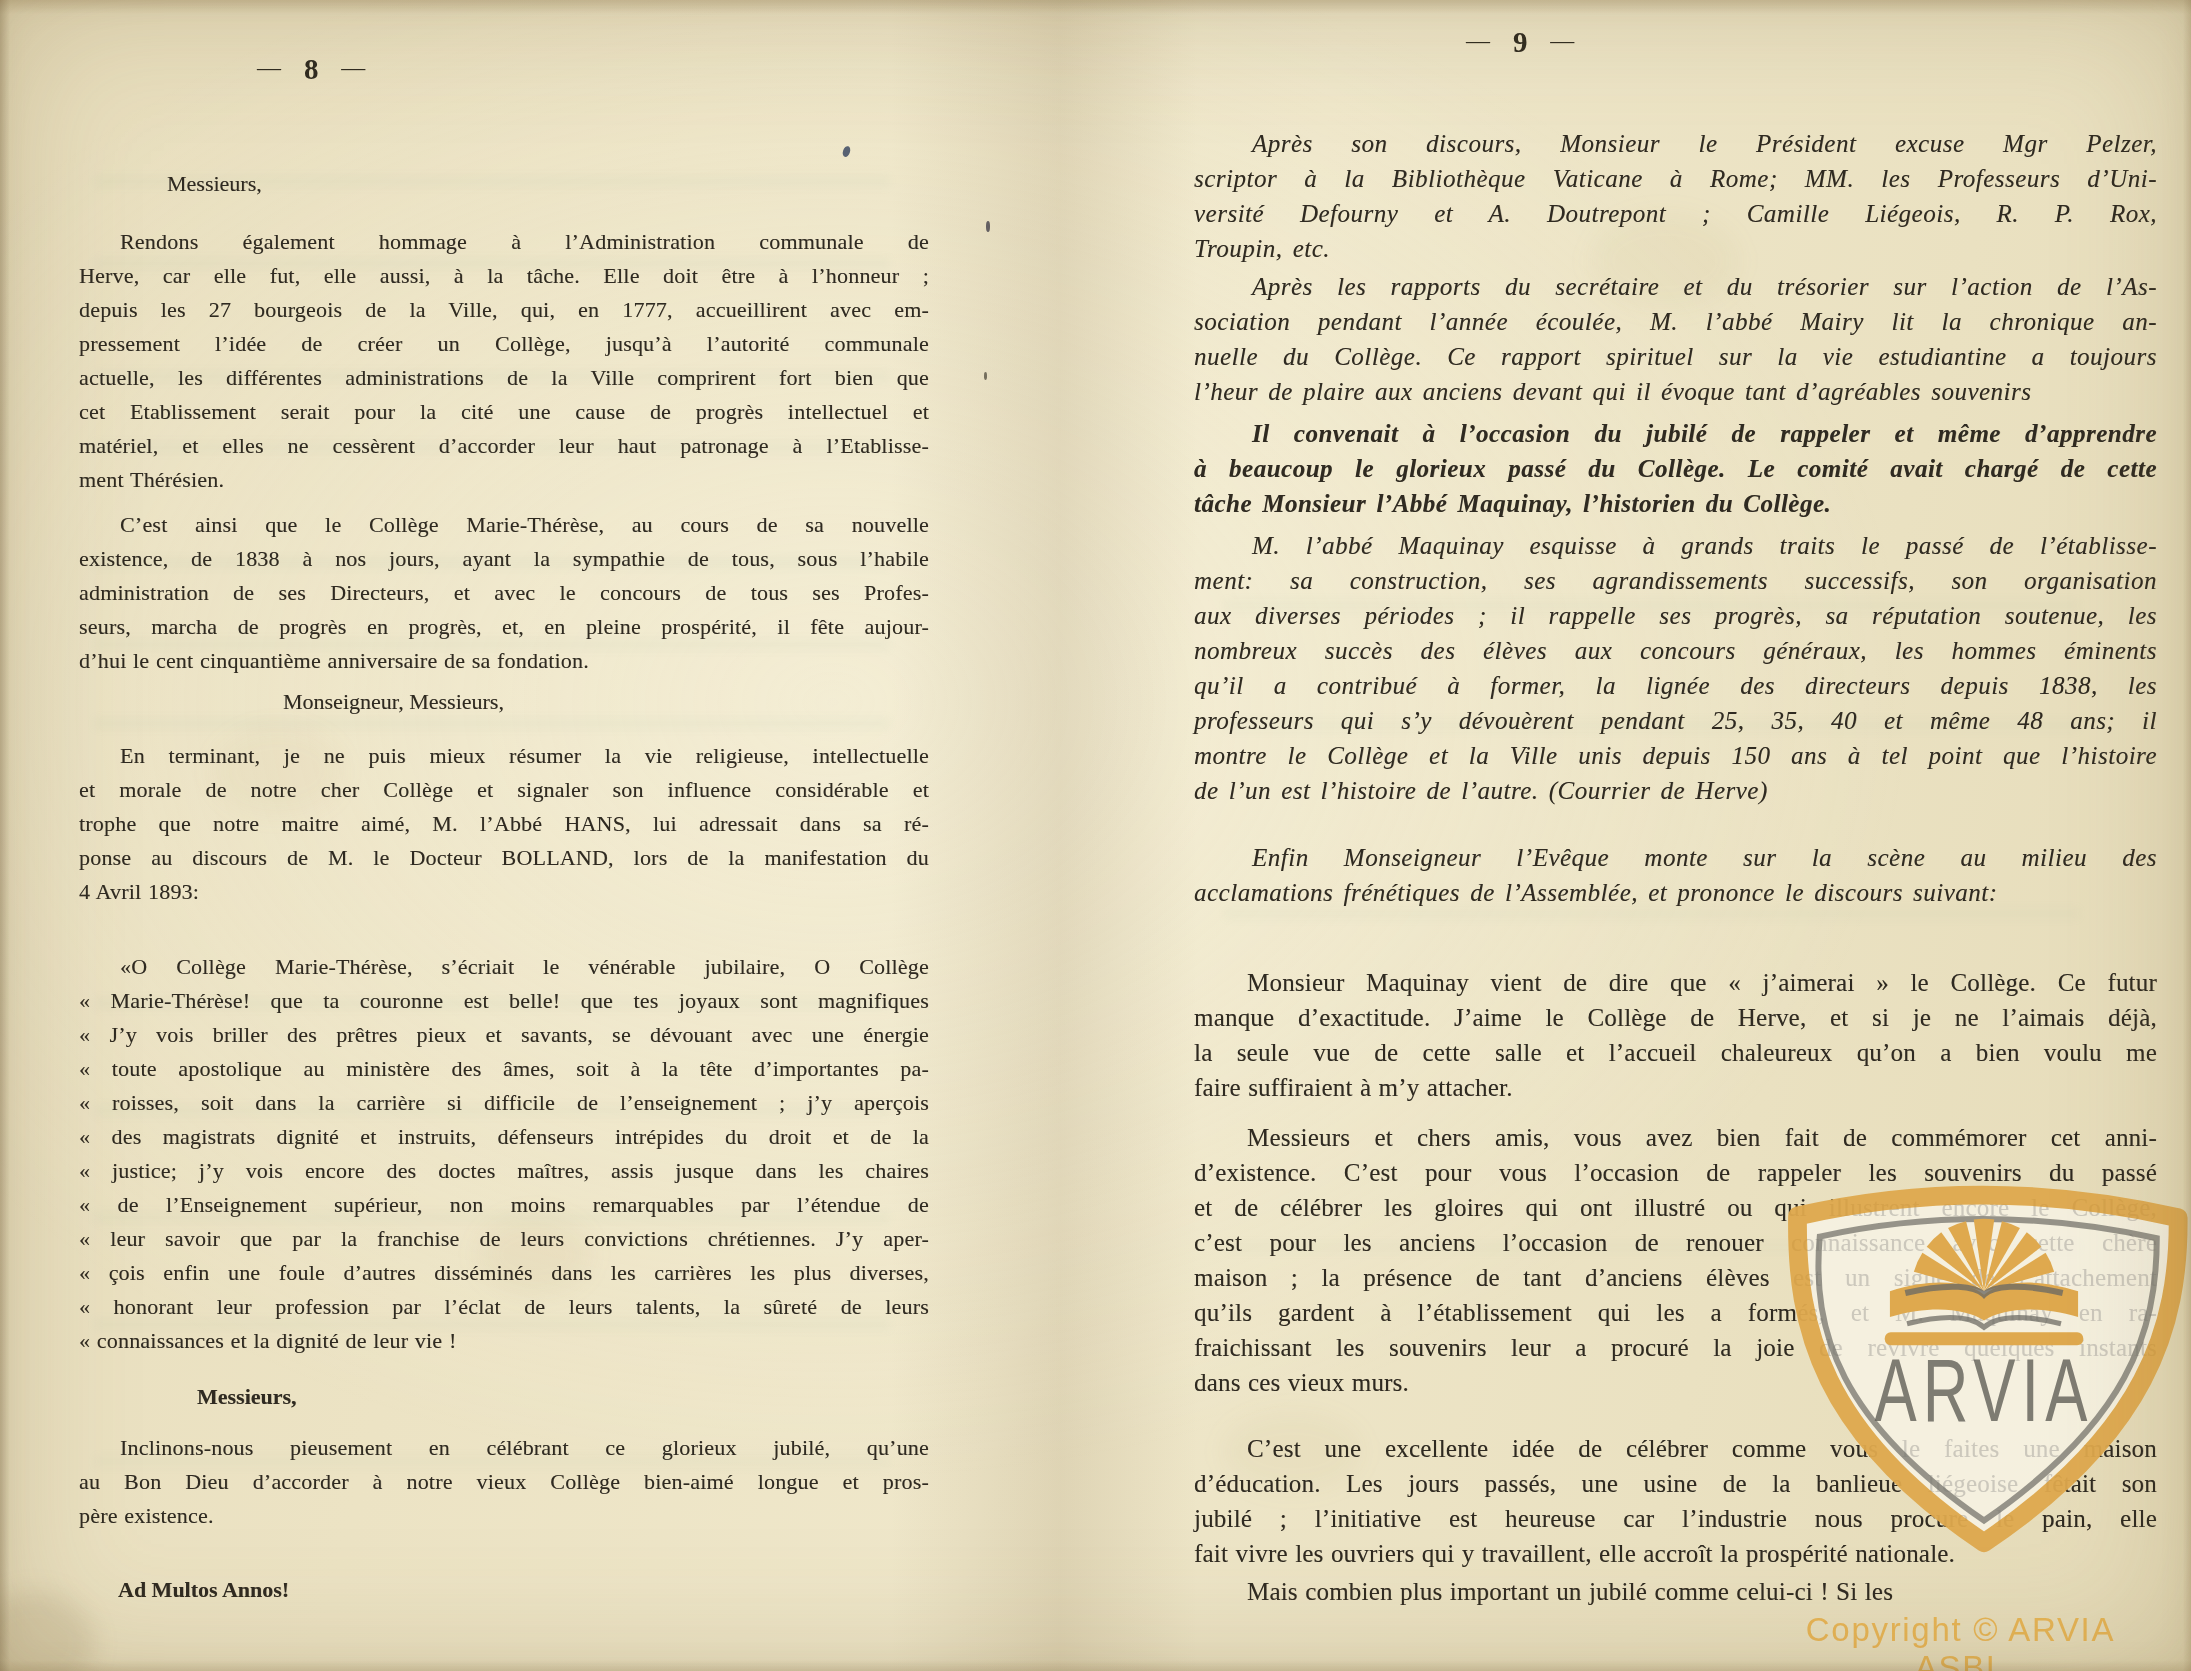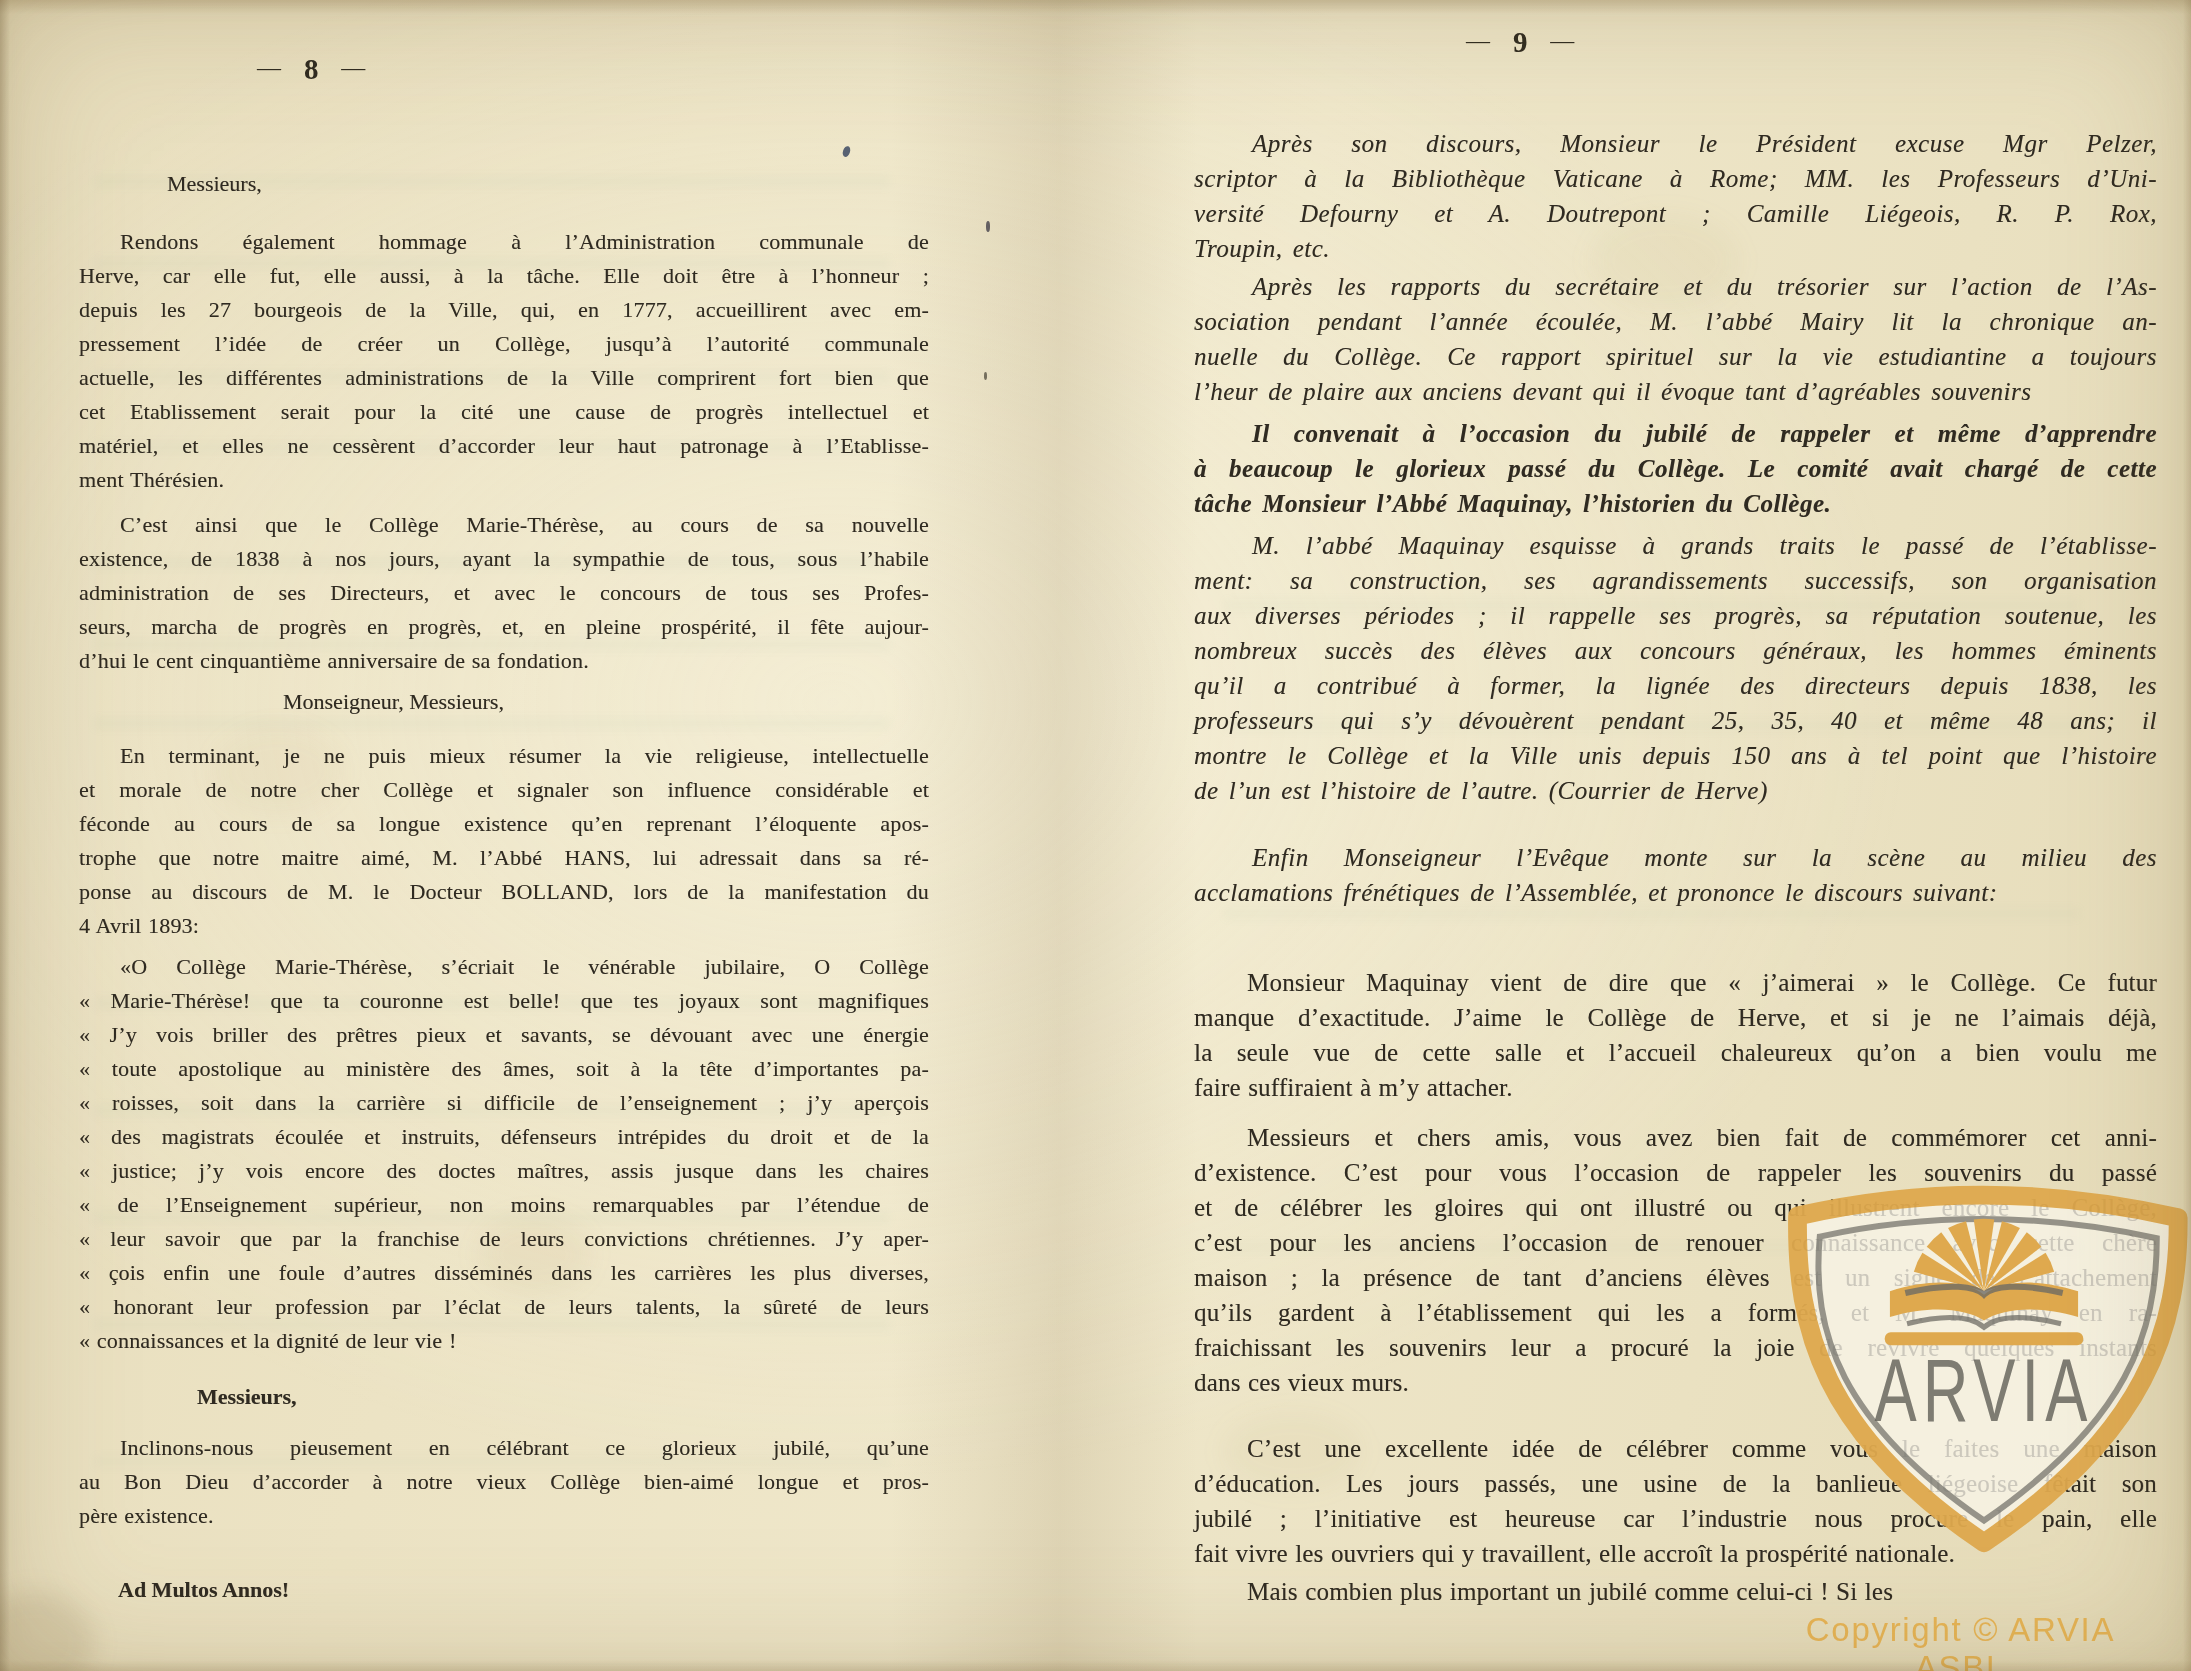--- a/index.html
+++ b/index.html
@@ -110,32 +110,31 @@
         <div class="tline j" style="text-indent: 41px;">C’est ainsi que le Collège Marie-Thérèse, au cours de sa nouvelle</div>
         <div class="tline j">existence, de 1838 à nos jours, ayant la sympathie de tous, sous l’habile</div>
         <div class="tline j">administration de ses Directeurs, et avec le concours de tous ses Profes-</div>
         <div class="tline j">seurs, marcha de progrès en progrès, et, en pleine prospérité, il fête aujour-</div>
         <div class="tline">d’hui le cent cinquantième anniversaire de sa fondation.</div>
       </div>
       <div class="block lp-block headingline" style="top: 689px; padding-left: 204px;"><span>Monseigneur, Messieurs,</span></div>
       <div class="block lp-block" style="top: 739px;">
         <div class="tline j" style="text-indent: 41px;">En terminant, je ne puis mieux résumer la vie religieuse, intellectuelle</div>
         <div class="tline j">et morale de notre cher Collège et signaler son influence considérable et</div>
-        <div class="tline j">féconde au cours de sa longue existence qu’en reprenant l’éloquente apos-</div>
         <div class="tline j">trophe que notre maitre aimé, M. l’Abbé HANS, lui adressait dans sa ré-</div>
         <div class="tline j">ponse au discours de M. le Docteur BOLLAND, lors de la manifestation du</div>
         <div class="tline">4 Avril 1893:</div>
       </div>
       <div class="block lp-block" style="top: 950px;">
         <div class="tline j" style="text-indent: 41px;">«O Collège Marie-Thérèse, s’écriait le vénérable jubilaire, O Collège</div>
         <div class="tline j">« Marie-Thérèse! que ta couronne est belle! que tes joyaux sont magnifiques</div>
         <div class="tline j">« J’y vois briller des prêtres pieux et savants, se dévouant avec une énergie</div>
         <div class="tline j">« toute apostolique au ministère des âmes, soit à la tête d’importantes pa-</div>
         <div class="tline j">« roisses, soit dans la carrière si difficile de l’enseignement ; j’y aperçois</div>
-        <div class="tline j">« des magistrats écoulée et instruits, défenseurs intrépides du droit et de la</div>
+        <div class="tline j">« des magistrats dignité et instruits, défenseurs intrépides du droit et de la</div>
         <div class="tline j">« justice; j’y vois encore des doctes maîtres, assis jusque dans les chaires</div>
         <div class="tline j">« de l’Enseignement supérieur, non moins remarquables par l’étendue de</div>
         <div class="tline j">« leur savoir que par la franchise de leurs convictions chrétiennes. J’y aper-</div>
         <div class="tline j">« çois enfin une foule d’autres disséminés dans les carrières les plus diverses,</div>
         <div class="tline j">« honorant leur profession par l’éclat de leurs talents, la sûreté de leurs</div>
         <div class="tline">« connaissances et la dignité de leur vie !</div>
       </div>
       <div class="block lp-block bold headingline" style="top: 1384px; padding-left: 118px;"><span>Messieurs,</span></div>
       <div class="block lp-block" style="top: 1431px;">
         <div class="tline j" style="text-indent: 41px;">Inclinons-nous pieusement en célébrant ce glorieux jubilé, qu’une</div>

